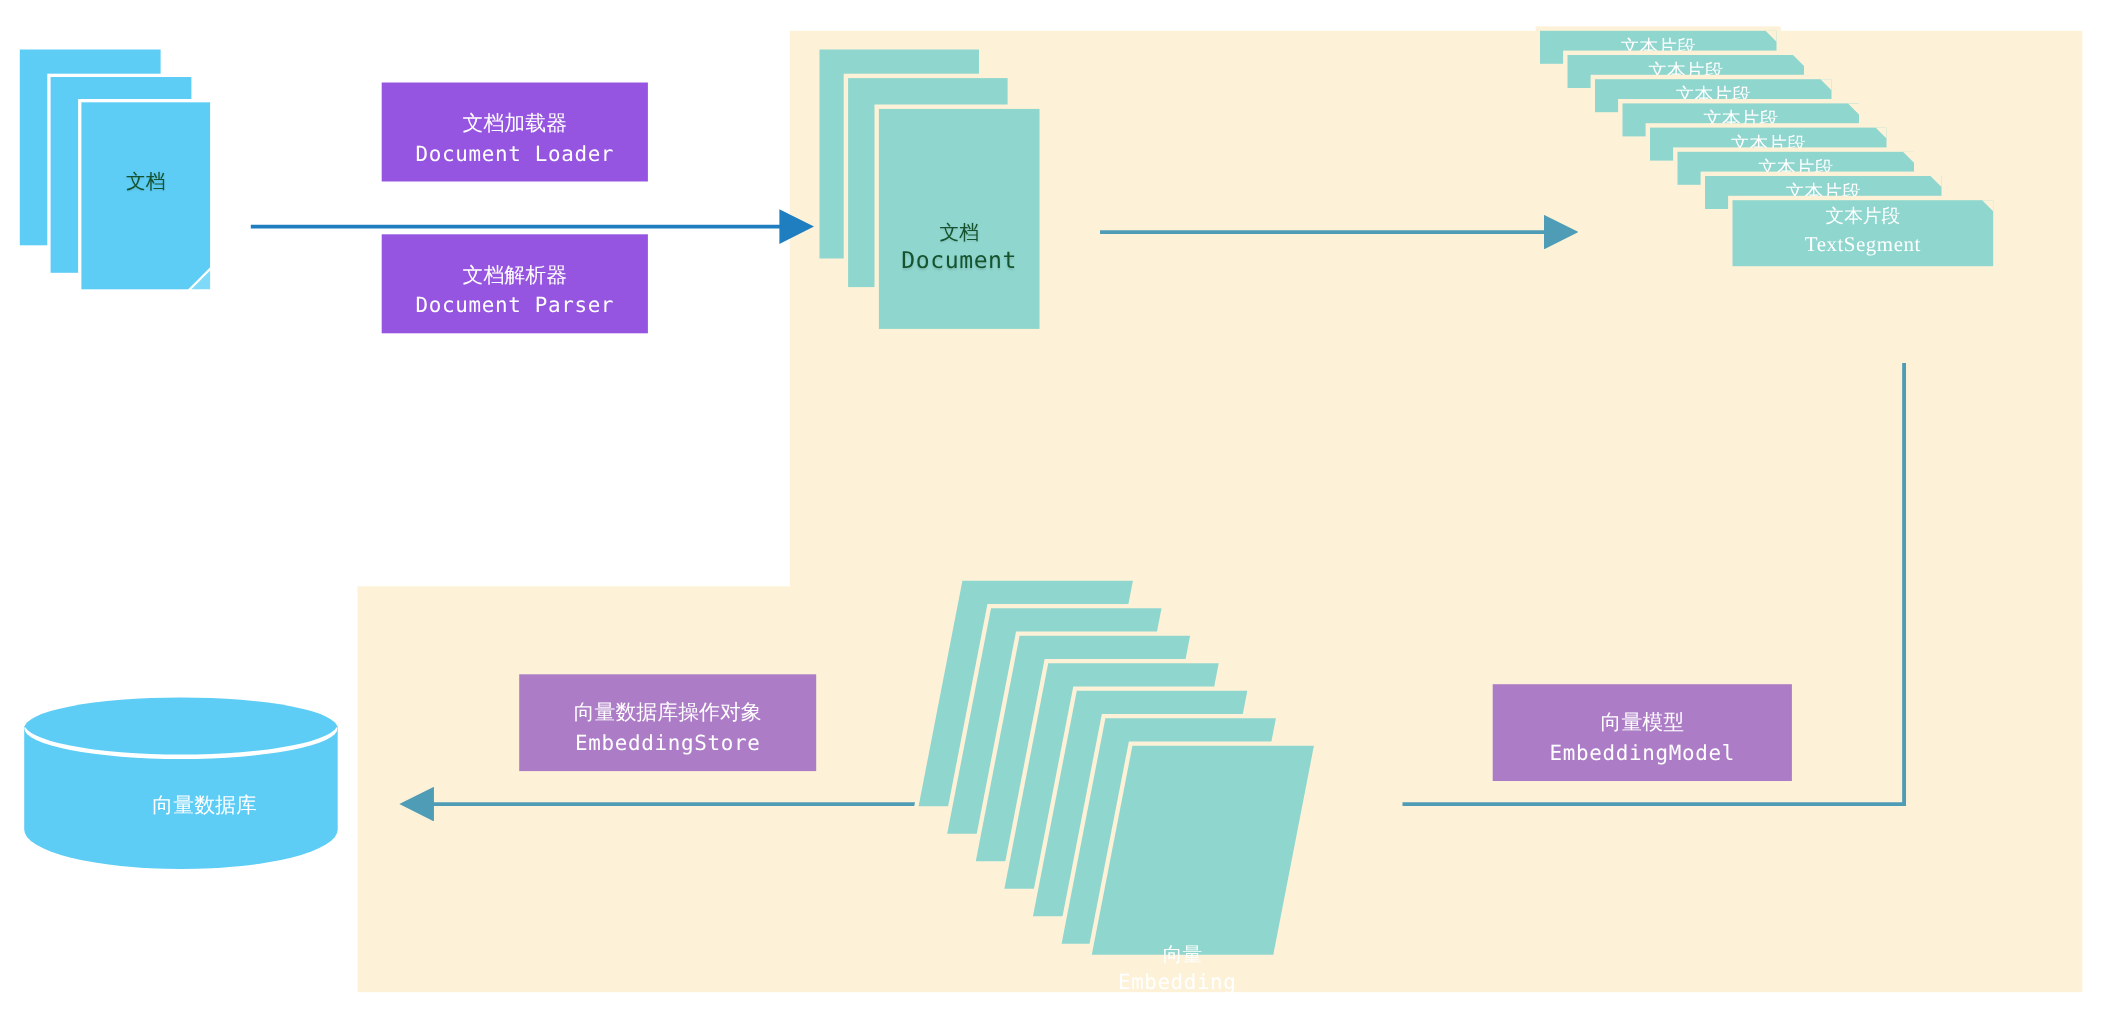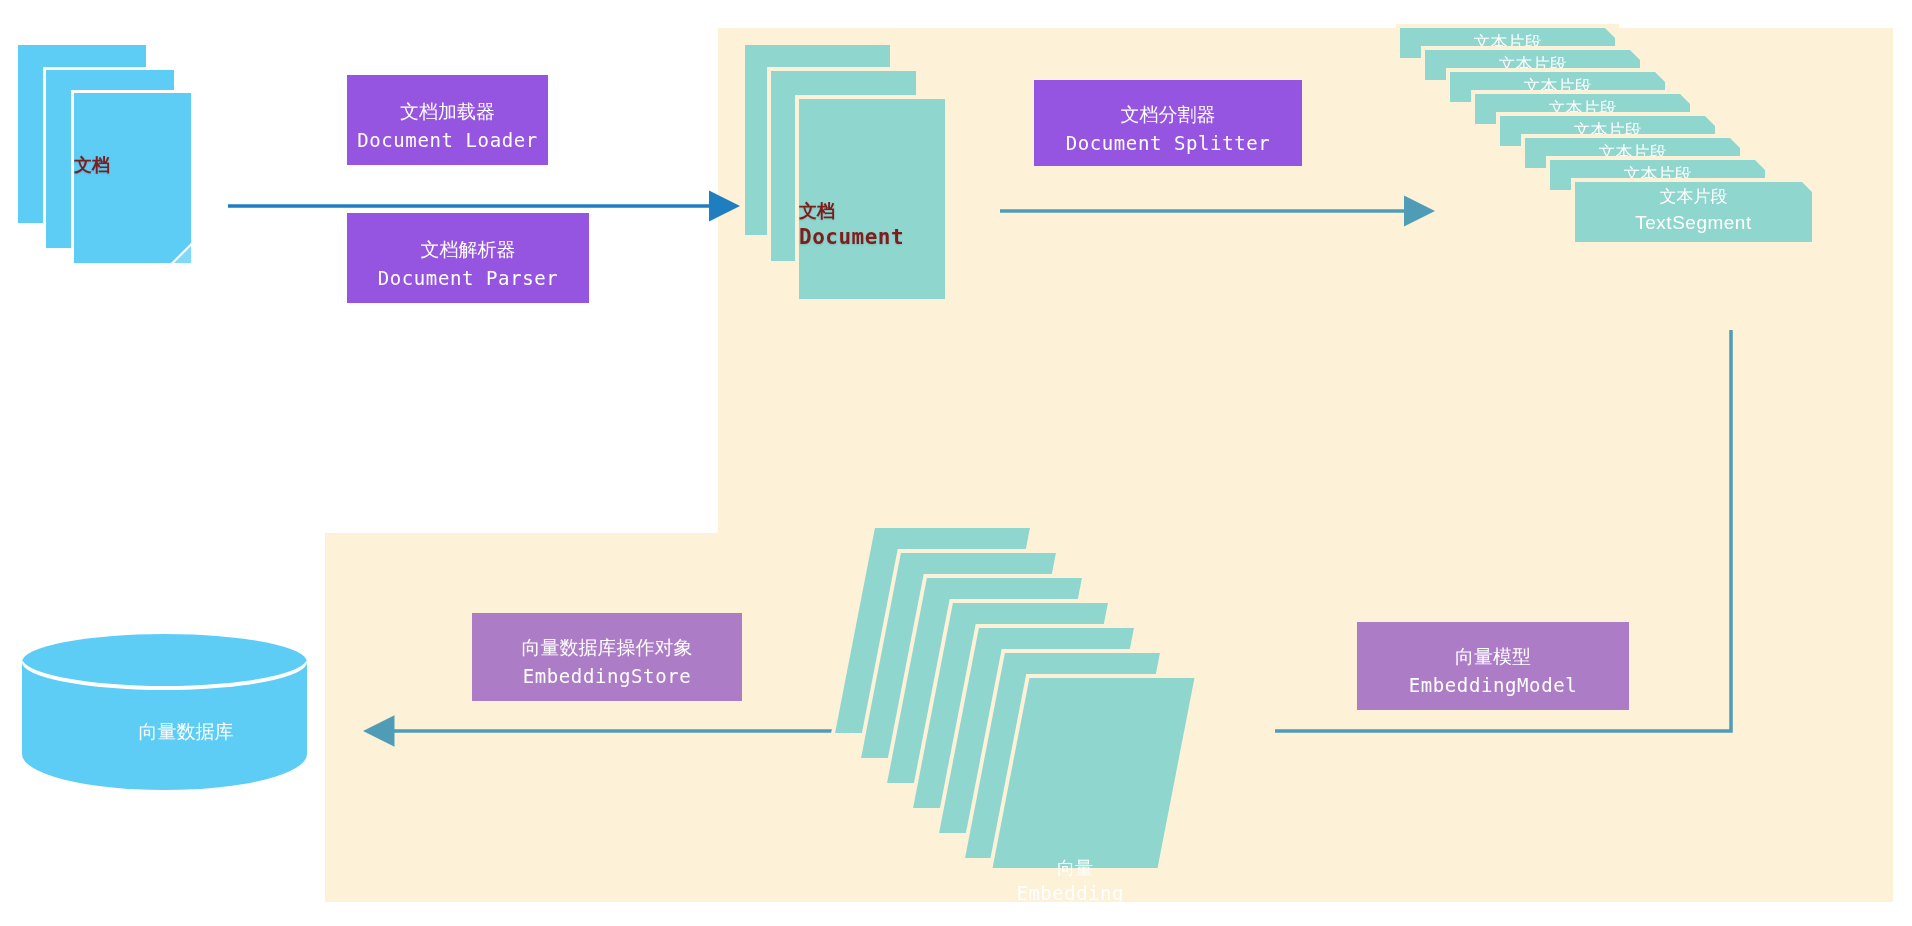--- a/index.html
+++ b/index.html
@@ -30,23 +30,22 @@
   #bs3{left:56px;top:48px;width:117px;height:170px;}
   #bs3 .fold{
     position:absolute;right:-1px;bottom:-1px;width:0;height:0;
     border-left:22px solid transparent;border-bottom:22px solid #ffffff;
   }
   #bs3 .fold2{
     position:absolute;right:0px;bottom:0px;width:0;height:0;
     border-left:17px solid transparent;border-bottom:17px solid #7fd9f8;
   }
   .sheet-label{
-    position:absolute;left:0;right:0;color:#7f1d1d;
+    position:absolute;left:0;right:0;text-align:center;color:#14532d;
     text-shadow:0 1px 2px rgba(0,0,0,.12);
-    font-weight:bold;
   }
   #doc-src-label{top:60px;font-size:18px;}
 
   
   #doc-teal{position:absolute;left:745px;top:45px;width:240px;height:260px;}
   .tealsheet{position:absolute;background:#8fd6ce;box-shadow:0 0 0 4px #fdf2d8;}
   #ts1{left:0px;top:0px;width:145px;height:190px;}
   #ts2{left:26px;top:26px;width:145px;height:190px;}
   #ts3{left:54px;top:54px;width:146px;height:200px;}
   #doc-teal-l1{top:100px;font-size:18px;}
@@ -59,21 +58,21 @@
   .segcard{
     position:absolute;background:#8fd6ce;box-shadow:0 0 0 4px #fdf2d8;
     color:#ffffff;font-size:17px;text-align:center;
   }
   .segcard .chip{
     position:absolute;right:0;top:0;width:0;height:0;
     border-top:10px solid #fdf2d8;border-left:10px solid transparent;
   }
   .seg-cn{position:absolute;left:0;right:0;top:3px;font-size:17px;}
   .seg-en{position:absolute;left:0;right:0;top:30px;font-size:19px;
-    font-family:Liberation Sans, sans-serif;letter-spacing:.5px;}
+    font-family:Liberation Serif, serif;letter-spacing:.5px;}
 
   
   #emb-stack{position:absolute;left:855px;top:528px;width:430px;height:370px;}
   .embcard{
     position:absolute;background:#8fd6ce;box-shadow:0 0 0 4px #fdf2d8;
     transform:skewX(-11deg);
   }
   .emb-label{position:absolute;left:0;right:0;text-align:center;color:#ffffff;}
   #emb-l1{top:178px;font-size:18px;}
   #emb-l2{top:204px;font-size:19px;
@@ -88,21 +87,21 @@
   #db-label{position:absolute;left:0;right:0;top:85px;text-align:center;
     color:#ffffff;font-size:19px;}
 
   
   .pbox{position:absolute;color:#ffffff;text-align:center;}
   .pbox .cn{display:block;font-size:19px;margin-top:0;}
   .pbox .en{display:block;font-size:19px;margin-top:4px;
     font-family:"DejaVu Sans Mono","Liberation Mono",monospace;letter-spacing:.6px;}
   .pbox-strong{background:#9655e0;}
   .pbox-soft{background:#ad7cc6;}
-  #pbox-loader{left:347px;top:75px;width:201px;height:90px;padding-top:24px;box-sizing:border-box;}
+  #pbox-loader{left:347px;top:75px;width:242px;height:90px;padding-top:24px;box-sizing:border-box;}
   #pbox-parser{left:347px;top:213px;width:242px;height:90px;padding-top:24px;box-sizing:border-box;}
   #pbox-splitter{left:1034px;top:80px;width:268px;height:86px;padding-top:22px;box-sizing:border-box;}
   #pbox-store{left:472px;top:613px;width:270px;height:88px;padding-top:22px;box-sizing:border-box;}
   #pbox-model{left:1357px;top:622px;width:272px;height:88px;padding-top:22px;box-sizing:border-box;}
 
   
   .conn{position:absolute;}
   svg{display:block;overflow:visible;}
 </style>
 </head>
@@ -155,24 +154,20 @@
 
   <div id="doc-teal">
     <div class="tealsheet" id="ts1"></div>
     <div class="tealsheet" id="ts2"></div>
     <div class="tealsheet" id="ts3">
       <span class="sheet-label" id="doc-teal-l1">文档</span>
       <span class="sheet-label" id="doc-teal-l2">Document</span>
     </div>
   </div>
 
-  <div class="pbox pbox-strong" id="pbox-splitter">
-    <span class="cn">文档分割器</span>
-    <span class="en">Document Splitter</span>
-  </div>
 
   <div id="seg-stack">
       <div class="segcard" style="left: 0px; top: 0px; width: 215px; height: 30px; z-index: 10;">
         <span class="chip"></span>
         <span class="seg-cn">文本片段</span>
       </div>
       <div class="segcard" style="left: 25px; top: 22px; width: 215px; height: 30px; z-index: 11;">
         <span class="chip"></span>
         <span class="seg-cn">文本片段</span>
       </div>

